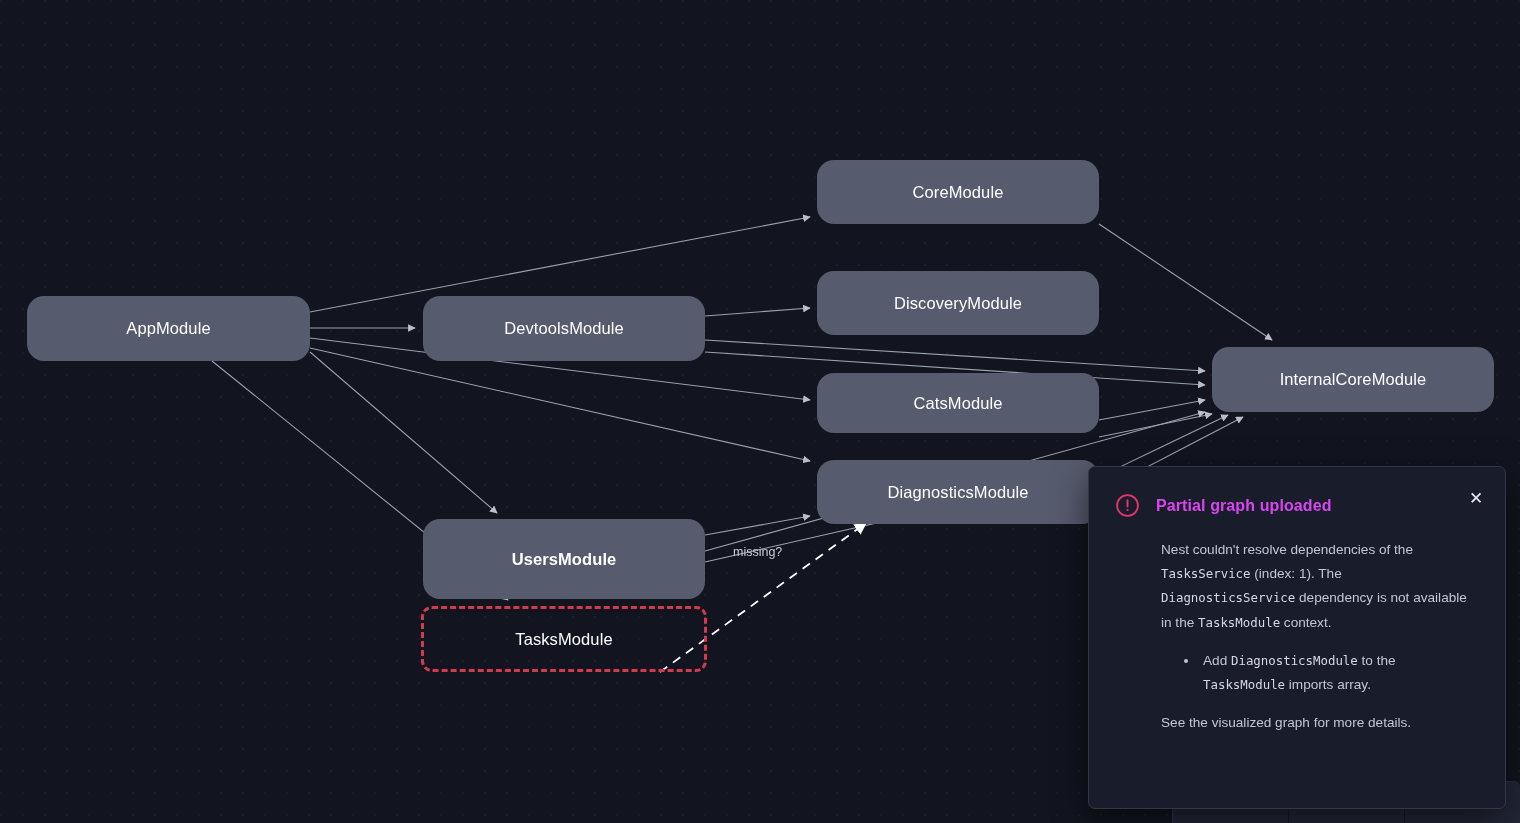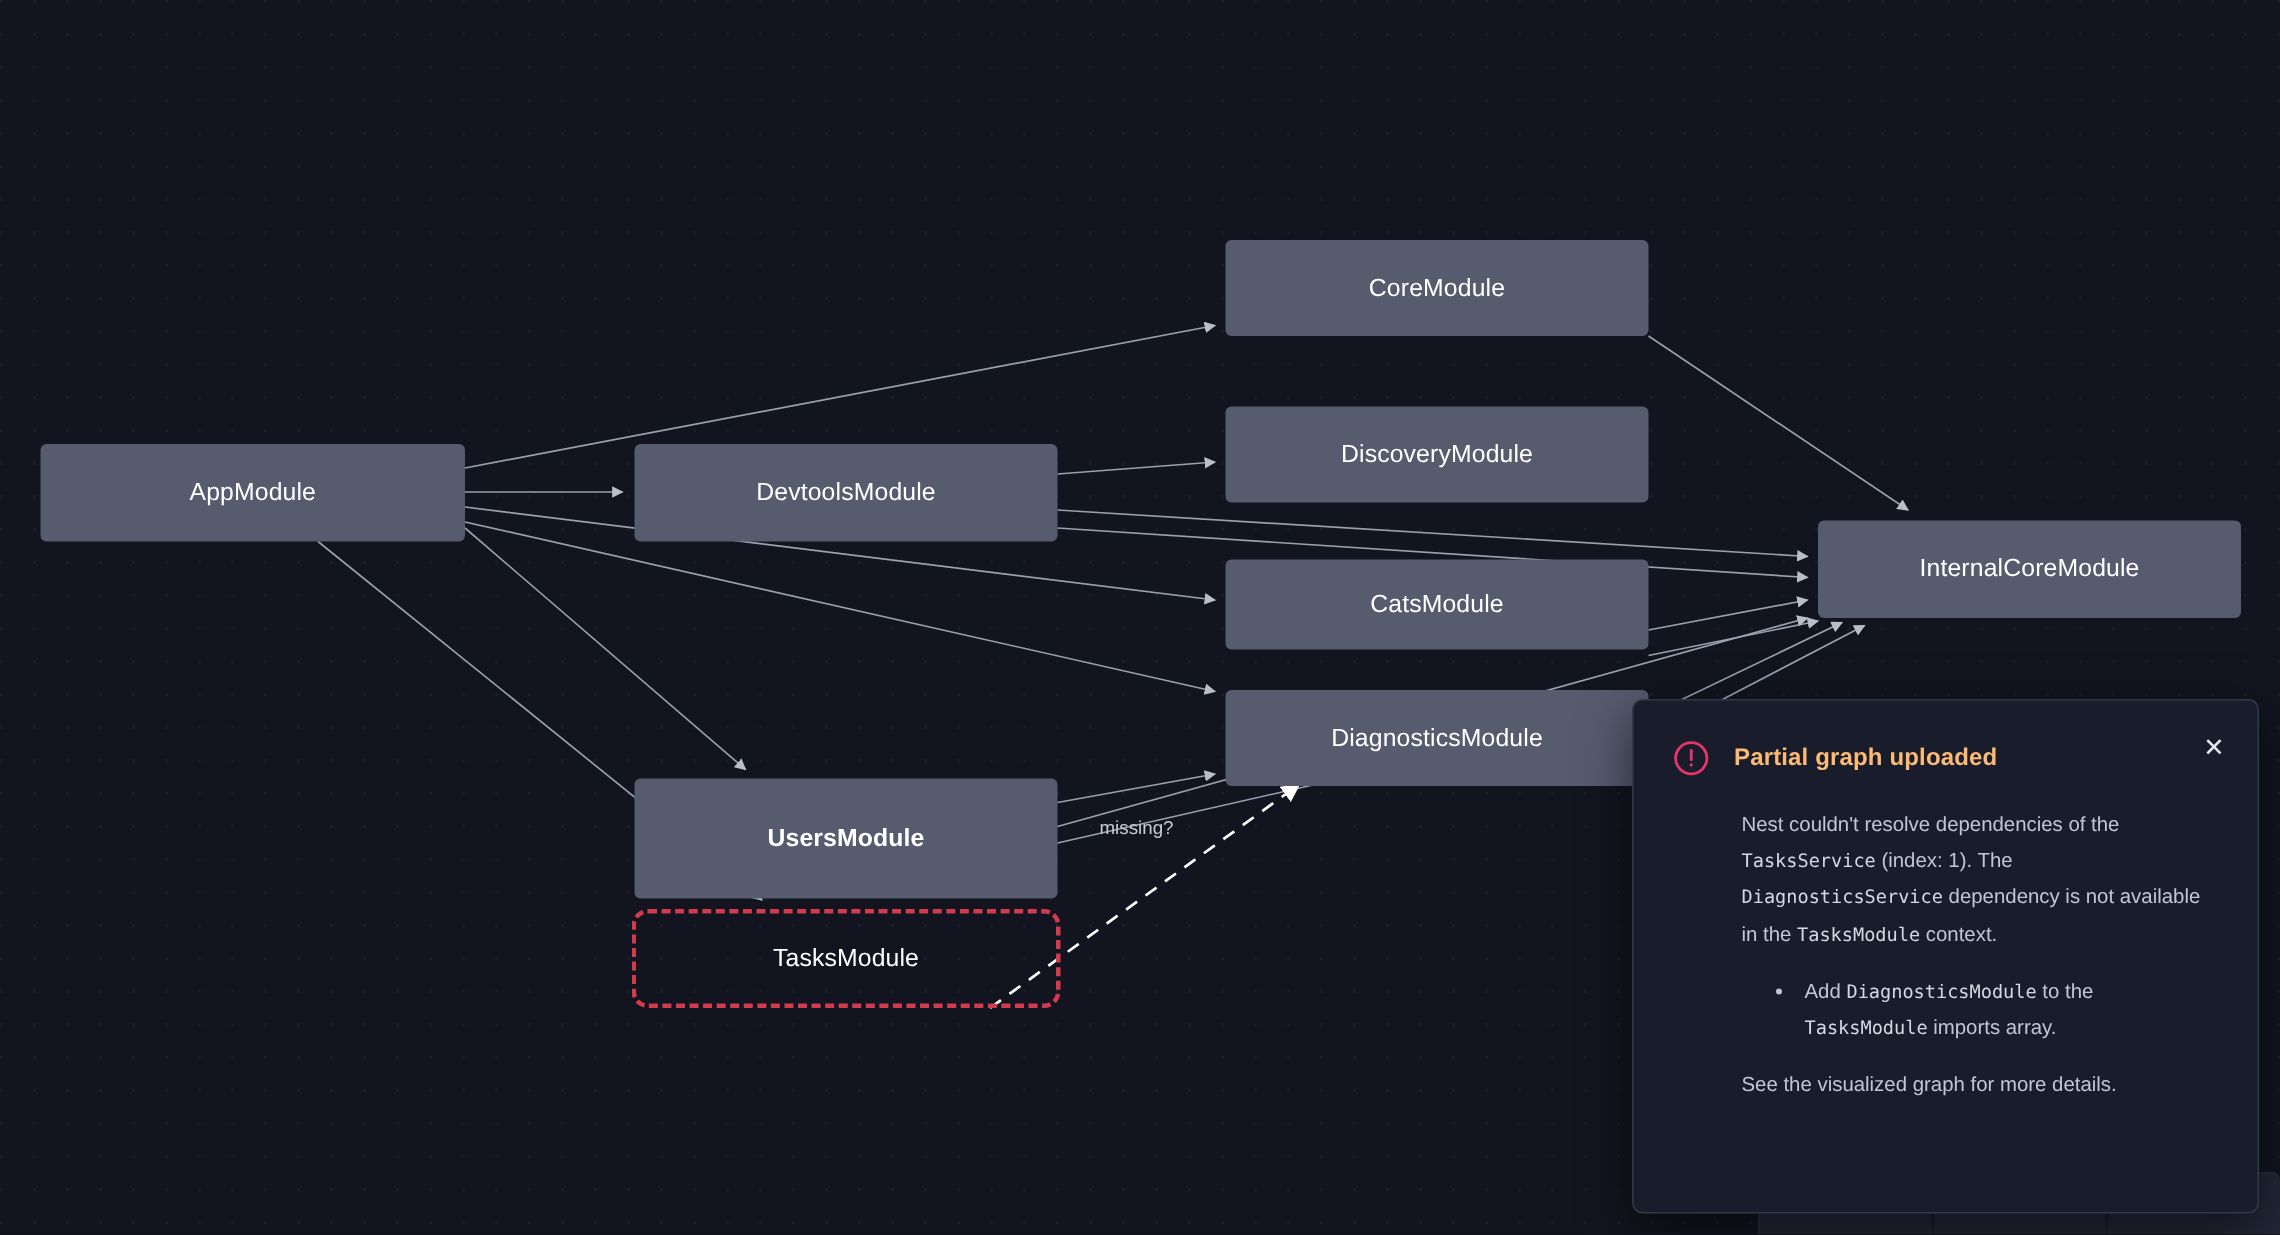--- a/index.html
+++ b/index.html
@@ -35,21 +35,21 @@
     width: 1520px;
     height: 823px;
     pointer-events: none;
   }
 
   .graph-node {
     position: absolute;
     display: flex;
     align-items: center;
     justify-content: center;
-    border-radius: 4px;
+    border-radius: 17px;
     background: #575b6e;
     color: #ffffff;
     font-size: 16.5px;
     letter-spacing: 0.1px;
     white-space: nowrap;
     user-select: none;
   }
 
   .graph-node.error-node {
     background: transparent;
@@ -134,21 +134,21 @@
 
   #error-icon {
     flex: 0 0 auto;
     width: 25px;
     height: 25px;
   }
 
   #panel-title {
     font-size: 16px;
     font-weight: bold;
-    color: #fdba74;
+    color: #d946ef;
     letter-spacing: 0.1px;
   }
 
   #panel-body {
     padding-left: 46px;
     padding-right: 0px;
     color: #c2c6d2;
     font-size: 13.6px;
     line-height: 1.78;
   }

